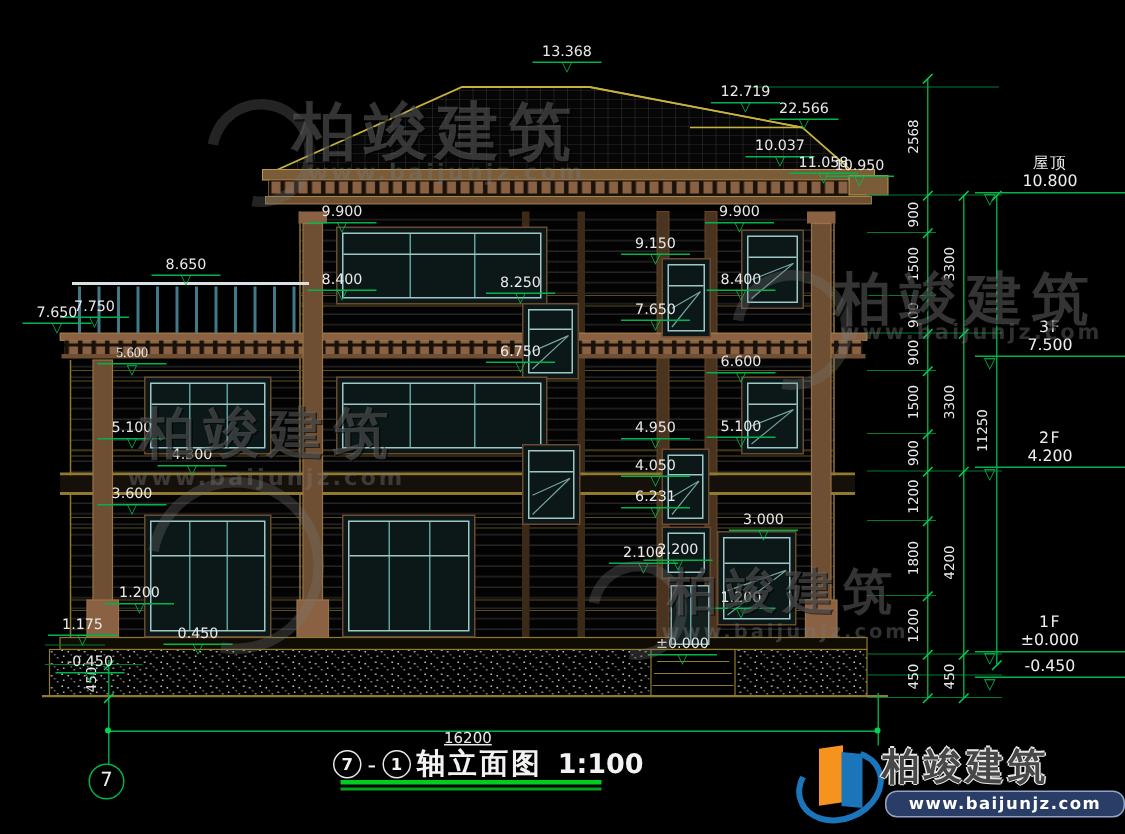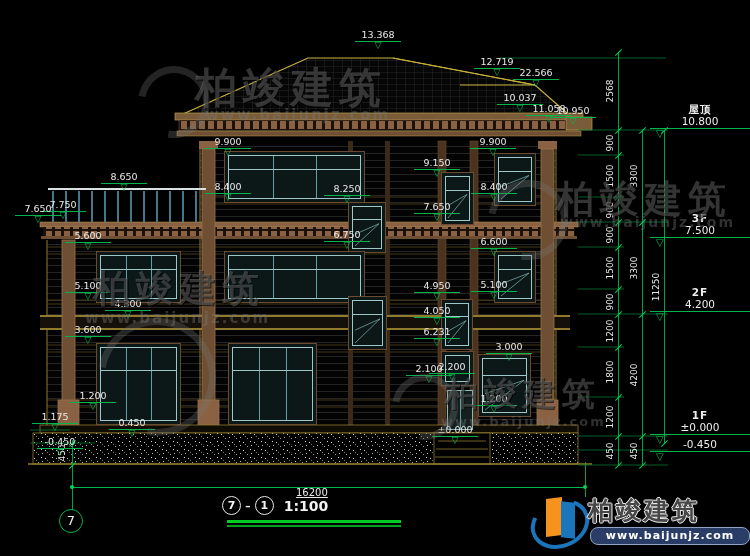--- a/index.html
+++ b/index.html
@@ -7,38 +7,38 @@
           font-family:"DejaVu Sans",sans-serif;}
   #canvas svg{position:absolute;left:0;top:0;}
   
   .em{position:absolute;transform:translateX(-50%);text-align:center;color:#e9e9e9;
       font-size:9.5px;line-height:10px;white-space:nowrap;z-index:30;}
   .em .ln{height:1px;background:#00b44c;min-width:46px;margin-top:1px;}
   .em .tr{color:#00c24f;font-size:9px;line-height:7px;}
   
   .fm{position:absolute;left:650px;width:100px;color:#eee;text-align:center;font-size:10.5px;
       line-height:12px;z-index:30;}
-  .fm .nm{font-weight:bold;letter-spacing:1px;}
+  .fm .nm{font-weight:normal;letter-spacing:1px;}
   .fm .ln{position:relative;height:1px;background:#00b44c;margin-top:1px;}
   .fm .tr{position:absolute;left:6px;top:1px;color:#00c24f;font-size:10px;line-height:9px;}
   
   .chain-line{position:absolute;width:1px;background:#00a344;z-index:20;}
   .seg-lbl{position:absolute;width:44px;text-align:center;color:#e9e9e9;font-size:9px;
            transform:translate(-50%,-50%) rotate(-90deg);z-index:25;white-space:nowrap;}
   .tick{position:absolute;width:9px;height:1px;background:#00d455;transform:rotate(-45deg);z-index:26;}
   .dot{position:absolute;width:4px;height:4px;border-radius:50%;background:#00d455;z-index:26;}
   .ext{position:absolute;height:1px;background:#007a33;z-index:18;}
   .vext{position:absolute;width:1px;background:#00a344;z-index:18;}
   
   .title-row{position:absolute;left:222px;top:496px;display:flex;align-items:center;gap:4px;
              color:#f2f2f2;z-index:40;}
   .axnum{width:17px;height:17px;border:1.6px solid #e8e8e8;border-radius:50%;font-size:11px;
          line-height:17px;text-align:center;font-weight:bold;}
   .tname{font-size:19px;font-weight:bold;letter-spacing:2px;}
-  .tscale{font-size:14px;font-weight:bold;margin-left:6px;}
+  .tscale{font-size:18px;font-weight:bold;margin-left:6px;}
   .tul1{position:absolute;left:227px;top:520px;width:174px;height:3px;background:#00cc22;z-index:40;}
   .tul2{position:absolute;left:227px;top:525px;width:174px;height:2px;background:#00a31b;z-index:40;}
   .axis-bubble{position:absolute;left:59px;top:509px;width:22px;height:22px;border:1.3px solid #00b44c;
                border-radius:50%;color:#f0f0f0;font-size:13px;line-height:22px;text-align:center;z-index:40;}
   
   .dim-h{position:absolute;color:#e9e9e9;font-size:10px;z-index:30;}
   
   .win{position:absolute;border:1.5px solid #9fc7c7;background:#0c1717;
        box-shadow:0 0 0 3px #0c1717,0 0 0 4px #6b4a2e;z-index:12;}
   .win .vl{position:absolute;top:0;bottom:0;width:1px;background:#5fa0a0;}
@@ -200,21 +200,21 @@
       <div class="em" style="left: 437px; top: 158px; position: absolute; transform: translateX(-50%);"><span>9.150</span><div class="ln"></div><div class="tr">▽</div></div>
       <div class="em" style="left: 124px; top: 172px; position: absolute; transform: translateX(-50%);"><span>8.650</span><div class="ln"></div><div class="tr">▽</div></div>
       <div class="em" style="left: 228px; top: 182px; position: absolute; transform: translateX(-50%);"><span>8.400</span><div class="ln"></div><div class="tr">▽</div></div>
       <div class="em" style="left: 494px; top: 182px; position: absolute; transform: translateX(-50%);"><span>8.400</span><div class="ln"></div><div class="tr">▽</div></div>
       <div class="em" style="left: 347px; top: 184px; position: absolute; transform: translateX(-50%);"><span>8.250</span><div class="ln"></div><div class="tr">▽</div></div>
       <div class="em" style="left: 63px; top: 200px; position: absolute; transform: translateX(-50%);"><span>7.750</span><div class="ln"></div><div class="tr">▽</div></div>
       <div class="em" style="left: 38px; top: 204px; position: absolute; transform: translateX(-50%);"><span>7.650</span><div class="ln"></div><div class="tr">▽</div></div>
       <div class="em" style="left: 437px; top: 202px; position: absolute; transform: translateX(-50%);"><span>7.650</span><div class="ln"></div><div class="tr">▽</div></div>
       <div class="em" style="left: 347px; top: 230px; position: absolute; transform: translateX(-50%);"><span>6.750</span><div class="ln"></div><div class="tr">▽</div></div>
       <div class="em" style="left: 494px; top: 237px; position: absolute; transform: translateX(-50%);"><span>6.600</span><div class="ln"></div><div class="tr">▽</div></div>
-      <div class="em" style="left: 88px; top: 231px; position: absolute; transform: translateX(-50%);"><span>5.600</span><div class="ln"></div><div class="tr">▽</div></div>
+      <div class="em" style="left: 88px; top: 231px; position: absolute; transform: translateX(-50%); font-family: Liberation Serif, serif;"><span>5.600</span><div class="ln"></div><div class="tr">▽</div></div>
       <div class="em" style="left: 88px; top: 281px; position: absolute; transform: translateX(-50%);"><span>5.100</span><div class="ln"></div><div class="tr">▽</div></div>
       <div class="em" style="left: 494px; top: 280px; position: absolute; transform: translateX(-50%);"><span>5.100</span><div class="ln"></div><div class="tr">▽</div></div>
       <div class="em" style="left: 437px; top: 281px; position: absolute; transform: translateX(-50%);"><span>4.950</span><div class="ln"></div><div class="tr">▽</div></div>
       <div class="em" style="left: 128px; top: 299px; position: absolute; transform: translateX(-50%);"><span>4.300</span><div class="ln"></div><div class="tr">▽</div></div>
       <div class="em" style="left: 437px; top: 306px; position: absolute; transform: translateX(-50%);"><span>4.050</span><div class="ln"></div><div class="tr">▽</div></div>
       <div class="em" style="left: 88px; top: 325px; position: absolute; transform: translateX(-50%);"><span>3.600</span><div class="ln"></div><div class="tr">▽</div></div>
       <div class="em" style="left: 437px; top: 327px; position: absolute; transform: translateX(-50%);"><span>6.231</span><div class="ln"></div><div class="tr">▽</div></div>
       <div class="em" style="left: 509px; top: 342px; position: absolute; transform: translateX(-50%);"><span>3.000</span><div class="ln"></div><div class="tr">▽</div></div>
       <div class="em" style="left: 429px; top: 364px; position: absolute; transform: translateX(-50%);"><span>2.100</span><div class="ln"></div><div class="tr">▽</div></div>
       <div class="em" style="left: 452px; top: 362px; position: absolute; transform: translateX(-50%);"><span>2.200</span><div class="ln"></div><div class="tr">▽</div></div>
@@ -400,20 +400,21 @@
       <div class="wm-u" style="left: 85px; top: 309px; font-size: 15px;">www.baijunjz.com</div>
       <div class="wm-s" style="left: 392px; top: 374px; width: 52px; height: 52px;"></div>
       <div class="wm-t" style="left: 445px; top: 372px; font-size: 33px;">柏竣建筑</div>
       <div class="wm-u" style="left: 441px; top: 414px; font-size: 13px;">www.baijunjz.com</div>
     </div>
 
   <div class="title-row">
     <span class="axnum">7</span>
     <span>-</span>
     <span class="axnum">1</span>
+    <span class="tname">轴立面图</span>
     <span class="tscale">1:100</span>
   </div>
   <div class="tul1"></div>
   <div class="tul2"></div>
   <div class="axis-bubble">7</div>
 
   <div class="logo">
     <div class="swoosh"></div>
     <div class="bldg-o"></div>
     <div class="bldg-b"></div>

